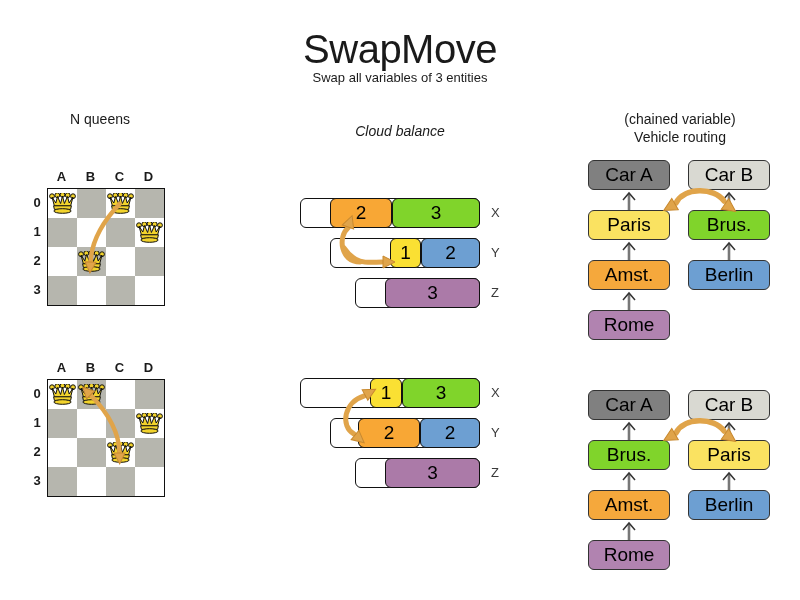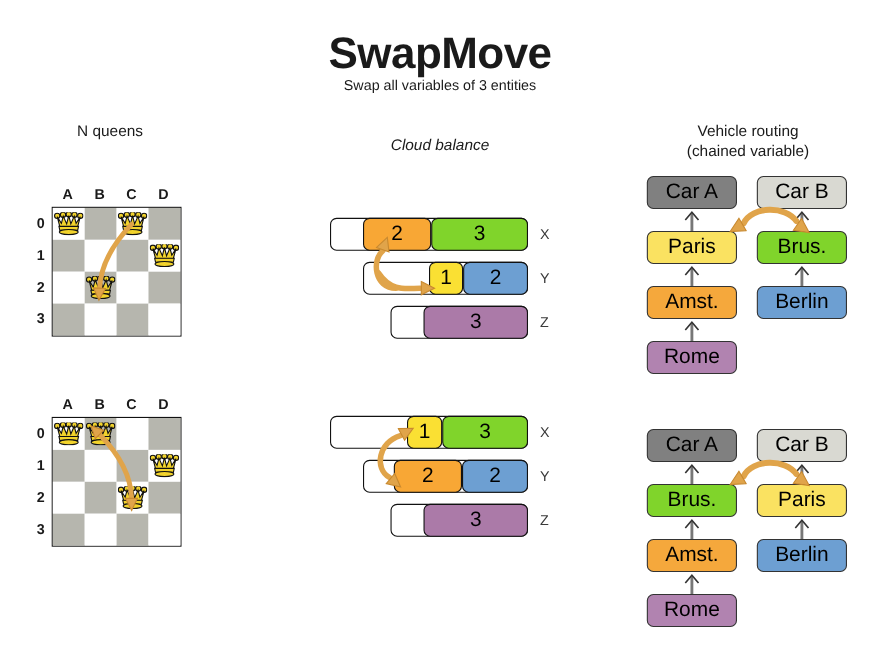--- a/index.html
+++ b/index.html
@@ -9,21 +9,21 @@
     background:#ffffff;
     font-family:"Liberation Sans", sans-serif;
     color:#1a1a1a;
     position:relative;
     overflow:hidden;
   }
 
   
   #page-title {
     position:absolute; left:0; top:28px; width:800px;
-    text-align:center; font-size:40px; font-weight:700; line-height:1.05;
+    text-align:center; font-size:40px; font-weight:400; line-height:1.05;
     letter-spacing:-0.5px;
   }
   #page-subtitle {
     position:absolute; left:0; top:70px; width:800px;
     text-align:center; font-size:13px; font-weight:400;
   }
 
   .col-title {
     position:absolute; text-align:center; font-size:14px; line-height:18px;
     width:240px;
@@ -81,22 +81,22 @@
 </style>
 </head>
 <body>
 
 <div id="page-title">SwapMove</div>
 <div id="page-subtitle">Swap all variables of 3 entities</div>
 
 <div class="col-title" style="left:-20px; top:110px;">N queens</div>
 <div class="col-title" style="left:280px; top:122px;font-style:italic;">Cloud balance</div>
 <div class="col-title" style="left:560px; top:110px;">
+  <div>(chained variable)</div>
   <div>Vehicle routing</div>
-  <div>(chained variable)</div>
 </div>
 
 <div class="board" id="board-before" style="left:47px; top:188px;">
     <div class="cells">
       <div class="cell white">
         <div class="queen"><svg viewBox="0 0 27 21" width="27" height="21">
             <g stroke="#111" stroke-width="1" fill="#f2d32c">
               <circle cx="3" cy="3.2" r="2.4"></circle>
               <circle cx="8.3" cy="2.2" r="2.4"></circle>
               <circle cx="13.5" cy="1.8" r="2.4"></circle>

